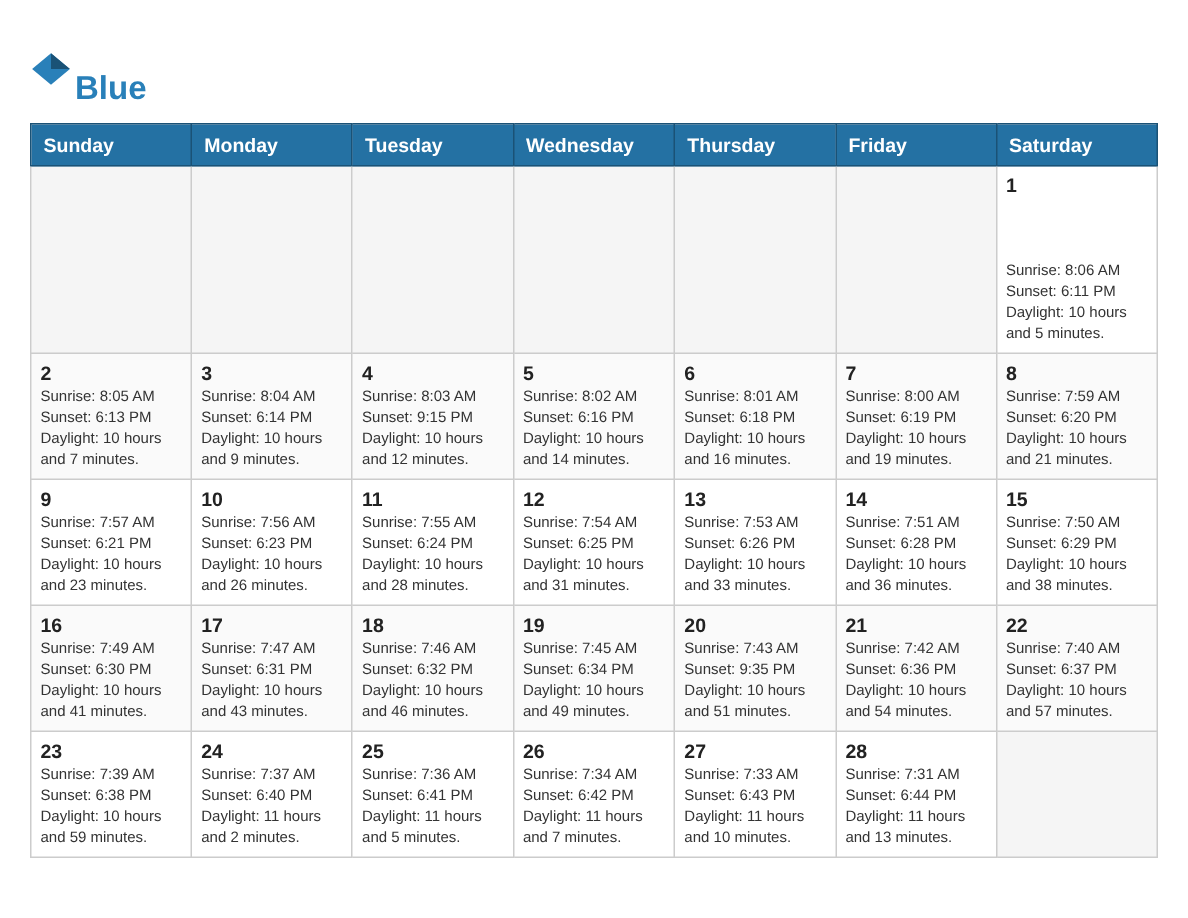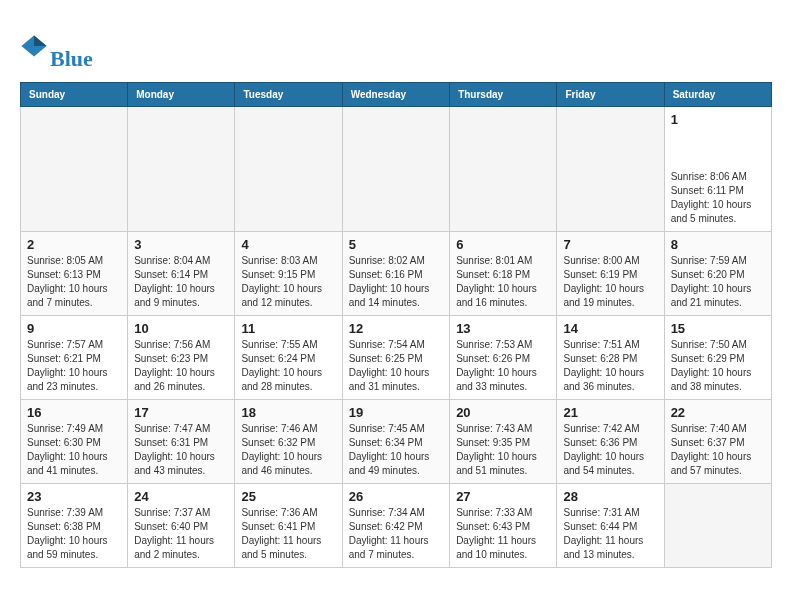--- a/index.html
+++ b/index.html
@@ -17,21 +17,21 @@
       margin-bottom: 10px;
     }
     .logo {
       display: flex;
       align-items: center;
       font-size: 22px;
       font-weight: bold;
       color: #1a5276;
     }
     .logo-general { color: #1a5276; }
-    .logo-blue { color: #2980b9; font-family: Liberation Serif, serif; }
+    .logo-blue { color: #2980b9; }
     .logo-icon {
       width: 28px;
       height: 28px;
       margin-right: 2px;
     }
     .title-area {
       text-align: right;
     }
     .month-title {
       font-size: 36px;
@@ -45,21 +45,21 @@
     .calendar {
       width: 100%;
       border-collapse: collapse;
       border: 1px solid #ccc;
     }
     .calendar th {
       background-color: #2471a3;
       color: #fff;
       text-align: left;
       padding: 6px 8px;
-      font-size: 10px;
+      font-size: 13px;
       font-weight: bold;
       border: 1px solid #1a5276;
     }
     .calendar td {
       vertical-align: top;
       border: 1px solid #ccc;
       padding: 5px 6px;
       width: 108px;
       min-height: 80px;
       font-size: 10.5px;

